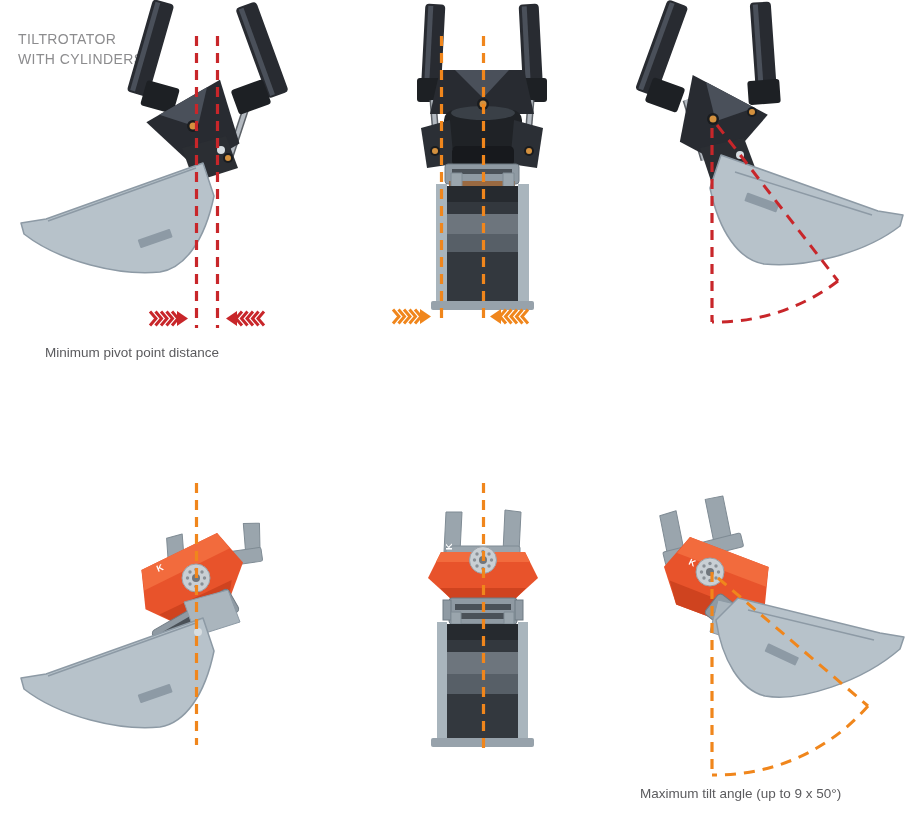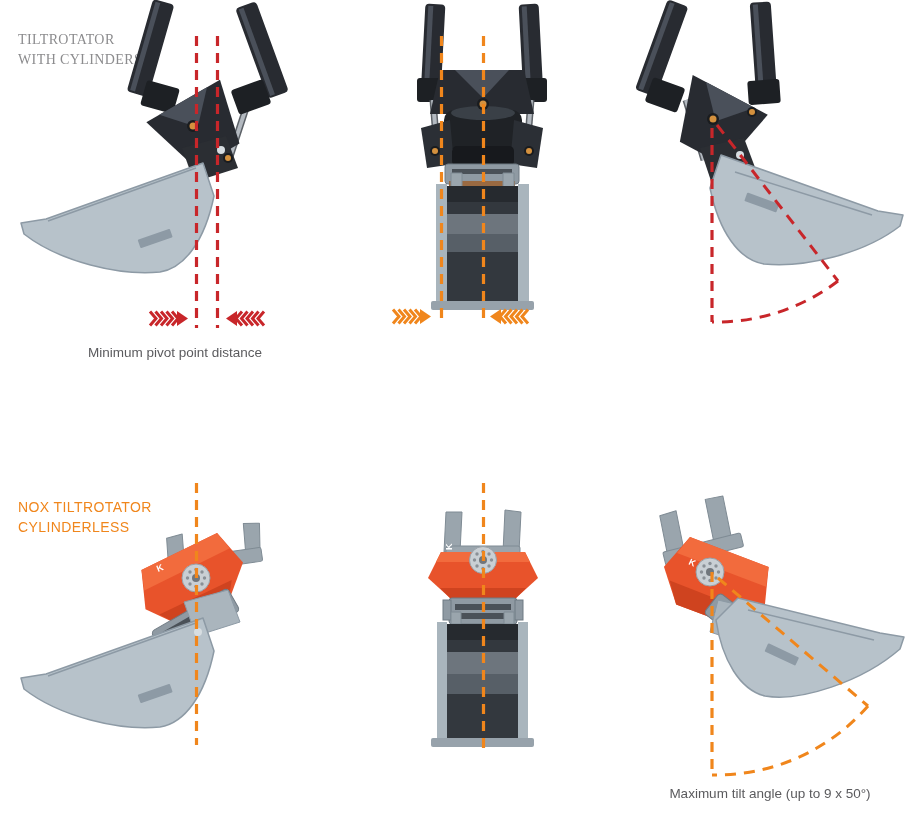--- a/index.html
+++ b/index.html
@@ -5,21 +5,21 @@
   :root{
     --red:#c8262a; --orange:#f0861c; --nox:#e8532b;
     --textgray:#5b5b5e; --labelgray:#8c8c8e; --bg:#ffffff;
   }
   html,body{margin:0;padding:0;background:var(--bg);}
   #stage{position:relative;width:919px;height:832px;background:var(--bg);overflow:hidden;
          font-family:"Liberation Sans",sans-serif;}
   .rowlabel{position:absolute;font-size:14px;line-height:19.5px;letter-spacing:.4px;font-weight:400;}
   .rowlabel.gray{color:var(--labelgray);}
   .rowlabel.orange{color:var(--orange);}
-  .caption{position:absolute;font-size:13.5px;line-height:18px;color:var(--textgray);text-align:center;}
+  .caption{position:absolute;font-size:13.5px;line-height:18px;color:var(--textgray);text-align:left;}
   svg{position:absolute;display:block;}
 
   
   .dash{fill:none;stroke-width:3.2;stroke-dasharray:10 7;}
   .dash.red{stroke:var(--red);} .dash.orange{stroke:var(--orange);}
   .arc{fill:none;stroke-width:3;stroke-dasharray:11 8;}
   .arc.red{stroke:var(--red);} .arc.orange{stroke:var(--orange);}
   .chev{fill:none;stroke-width:3;} .chev.red{stroke:var(--red);} .chev.orange{stroke:var(--orange);}
   .tri.red{fill:var(--red);} .tri.orange{fill:var(--orange);}
 
@@ -42,27 +42,23 @@
   .teeth{fill:#9a6a42;}
   .wall{fill:#a9b5bd;} .inner{fill:#33383e;} .band1{fill:#262a2f;} .band2{fill:#6d757d;} .band3{fill:#575f67;}
   .lip{fill:#97a2ab;}
   .kletter{fill:#ffffff;font:700 9px "Liberation Sans",sans-serif;}
 </style>
 </head>
 <body>
 
 <div id="stage">
 
-  <div class="rowlabel gray" style="left:18px;top:30px;font-family:Liberation Serif, serif;">
+  <div class="rowlabel gray" style="left:18px;top:30px;">
     <div>TILTROTATOR</div>
     <div>WITH CYLINDERS</div>
-  </div>
-  <div class="rowlabel orange" style="left:18px;top:498px;">
-    <div>NOX TILTROTATOR</div>
-    <div>CYLINDERLESS</div>
   </div>
 
   <svg style="left:0;top:0;" width="330" height="340" viewBox="0 0 330 340">
     <g>
       <g transform="rotate(16 150 50)">
           <rect class="steel" x="139" y="0" width="22" height="96" rx="4"></rect>
           <rect class="steelhl" x="142" y="2" width="5" height="92"></rect>
         </g>
       <g transform="rotate(-20 262 50)">
           <rect class="steel" x="251" y="2" width="22" height="96" rx="4"></rect>

